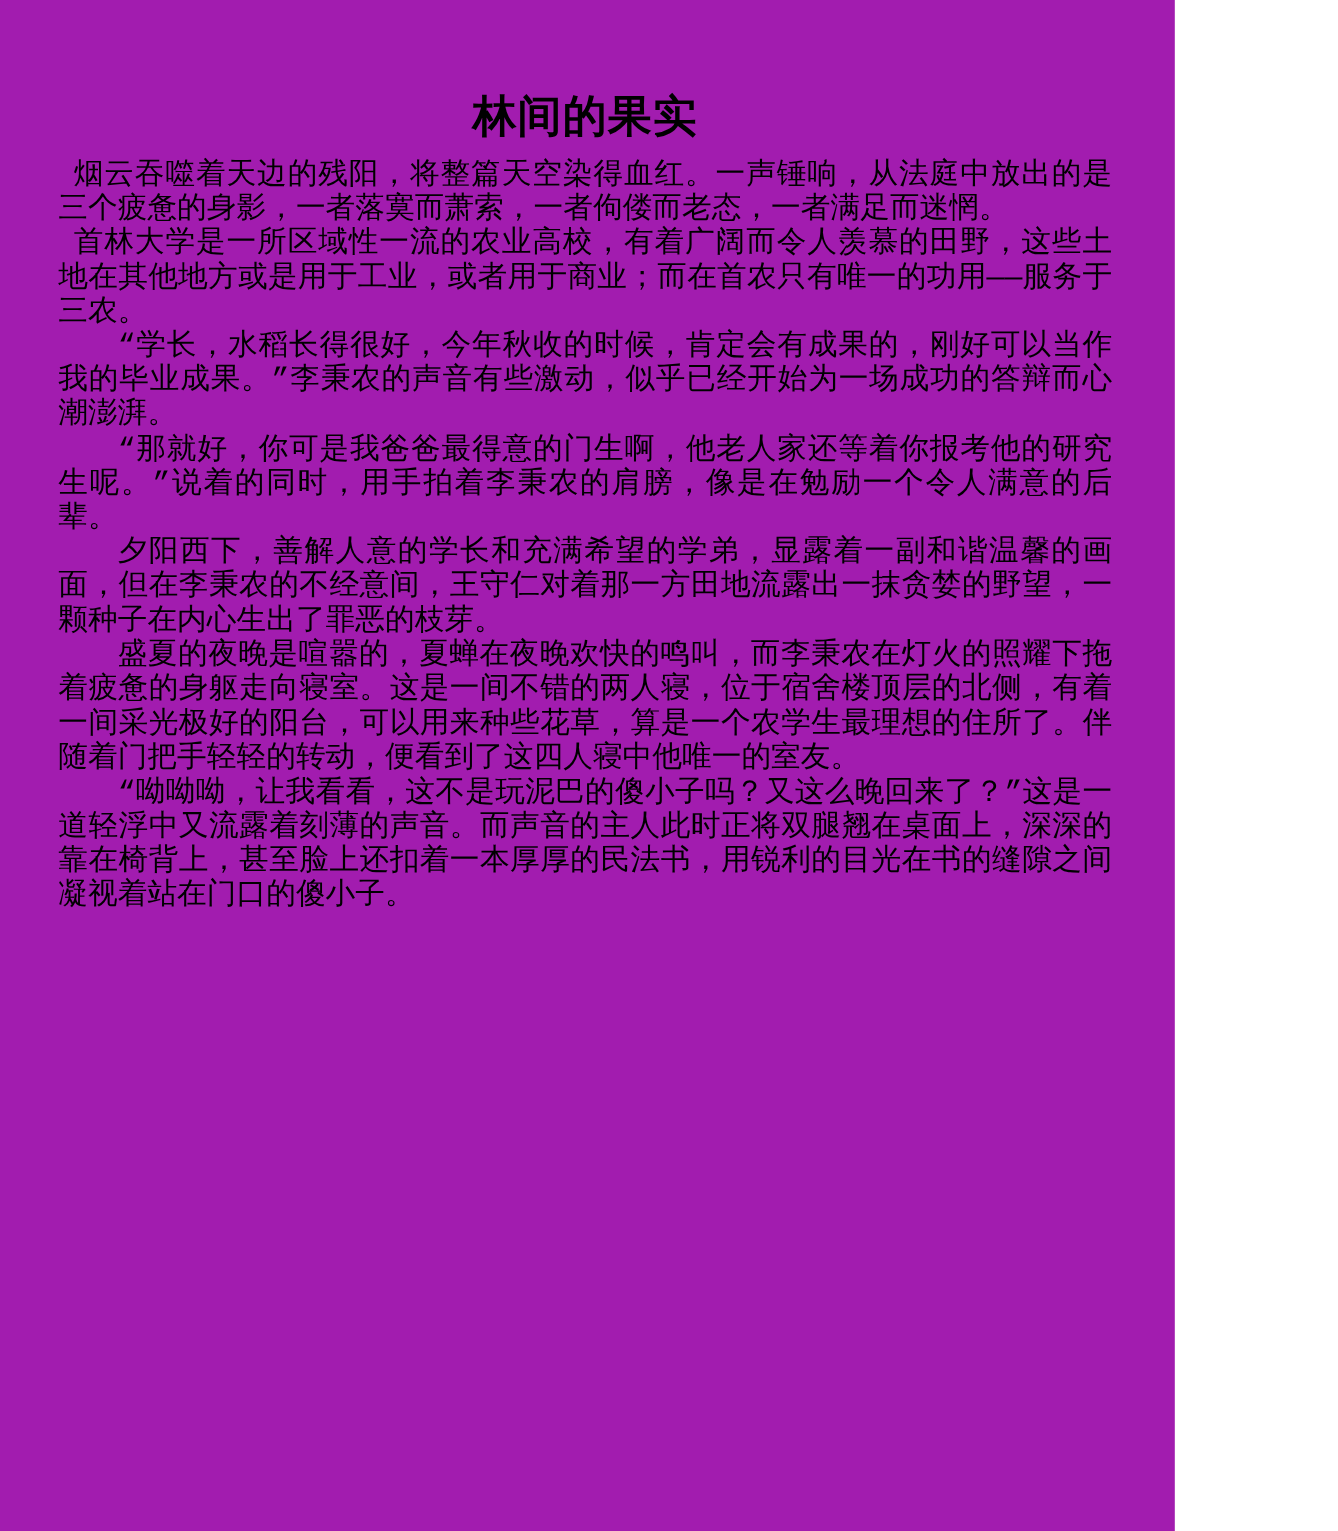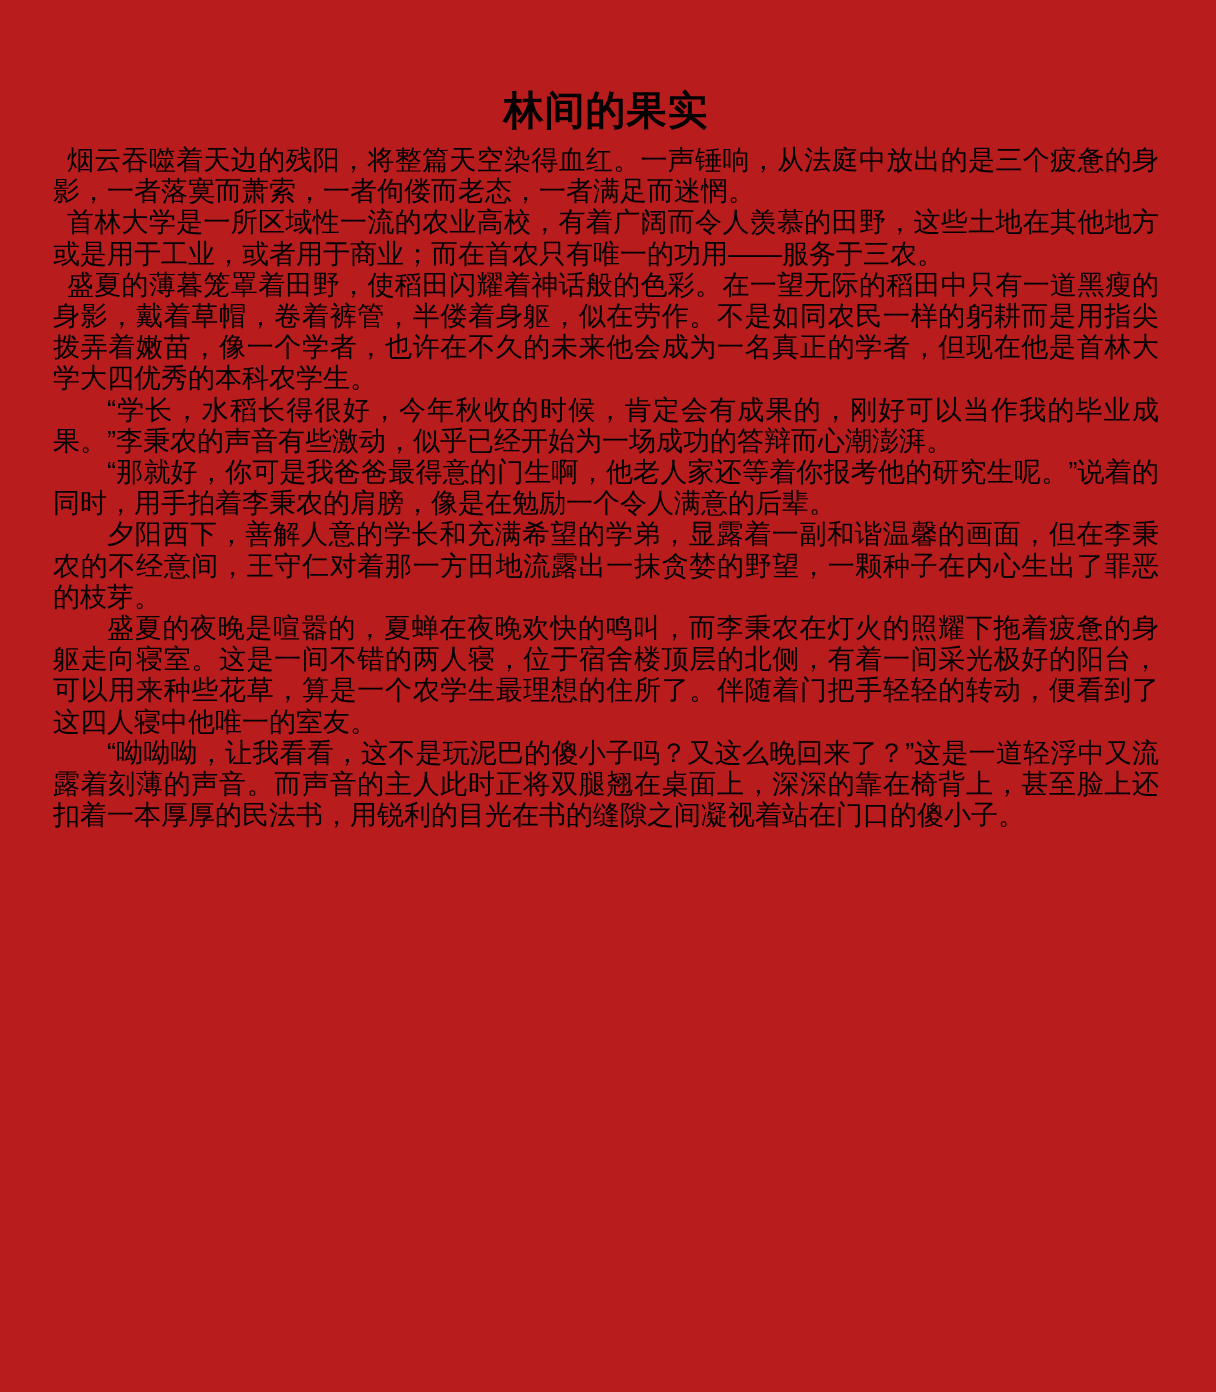--- a/index.html
+++ b/index.html
@@ -2,25 +2,25 @@
 <html><head>
 <meta charset="utf-8">
 <style>
   html, body {
     margin: 0;
     padding: 0;
     background: #ffffff;
   }
   .page {
     position: relative;
-    width: 1216px;
+    width: 1068px;
     height: 1392px;
-    background: #b91c1c;
+    background: #a21caf;
     color: #000000;
-    font-family: Liberation Sans, sans-serif;
+    font-family: Liberation Mono, monospace;
     box-sizing: border-box;
     padding: 88px 57px 0 53px;
     overflow: hidden;
   }
   .doc-title {
     font-size: 40px;
     line-height: 44px;
     font-weight: bold;
     text-align: center;
     letter-spacing: 1px;
@@ -37,19 +37,18 @@
   .ind-s { text-indent: 14px; }
   .ind-l { text-indent: 54px; }
 </style>
 </head>
 <body>
 
 <div class="page">
   <h1 class="doc-title">林间的果实</h1>
   <p class="para ind-s">烟云吞噬着天边的残阳，将整篇天空染得血红。一声锤响，从法庭中放出的是三个疲惫的身影，一者落寞而萧索，一者佝偻而老态，一者满足而迷惘。</p>
   <p class="para ind-s">首林大学是一所区域性一流的农业高校，有着广阔而令人羡慕的田野，这些土地在其他地方或是用于工业，或者用于商业；而在首农只有唯一的功用——服务于三农。</p>
-  <p class="para ind-s">盛夏的薄暮笼罩着田野，使稻田闪耀着神话般的色彩。在一望无际的稻田中只有一道黑瘦的身影，戴着草帽，卷着裤管，半偻着身躯，似在劳作。不是如同农民一样的躬耕而是用指尖拨弄着嫩苗，像一个学者，也许在不久的未来他会成为一名真正的学者，但现在他是首林大学大四优秀的本科农学生。</p>
   <p class="para ind-l">“学长，水稻长得很好，今年秋收的时候，肯定会有成果的，刚好可以当作我的毕业成果。”李秉农的声音有些激动，似乎已经开始为一场成功的答辩而心潮澎湃。</p>
   <p class="para ind-l">“那就好，你可是我爸爸最得意的门生啊，他老人家还等着你报考他的研究生呢。”说着的同时，用手拍着李秉农的肩膀，像是在勉励一个令人满意的后辈。</p>
   <p class="para ind-l">夕阳西下，善解人意的学长和充满希望的学弟，显露着一副和谐温馨的画面，但在李秉农的不经意间，王守仁对着那一方田地流露出一抹贪婪的野望，一颗种子在内心生出了罪恶的枝芽。</p>
   <p class="para ind-l">盛夏的夜晚是喧嚣的，夏蝉在夜晚欢快的鸣叫，而李秉农在灯火的照耀下拖着疲惫的身躯走向寝室。这是一间不错的两人寝，位于宿舍楼顶层的北侧，有着一间采光极好的阳台，可以用来种些花草，算是一个农学生最理想的住所了。伴随着门把手轻轻的转动，便看到了这四人寝中他唯一的室友。</p>
   <p class="para ind-l">“呦呦呦，让我看看，这不是玩泥巴的傻小子吗？又这么晚回来了？”这是一道轻浮中又流露着刻薄的声音。而声音的主人此时正将双腿翘在桌面上，深深的靠在椅背上，甚至脸上还扣着一本厚厚的民法书，用锐利的目光在书的缝隙之间凝视着站在门口的傻小子。</p>
 </div>
 
 </body></html>

